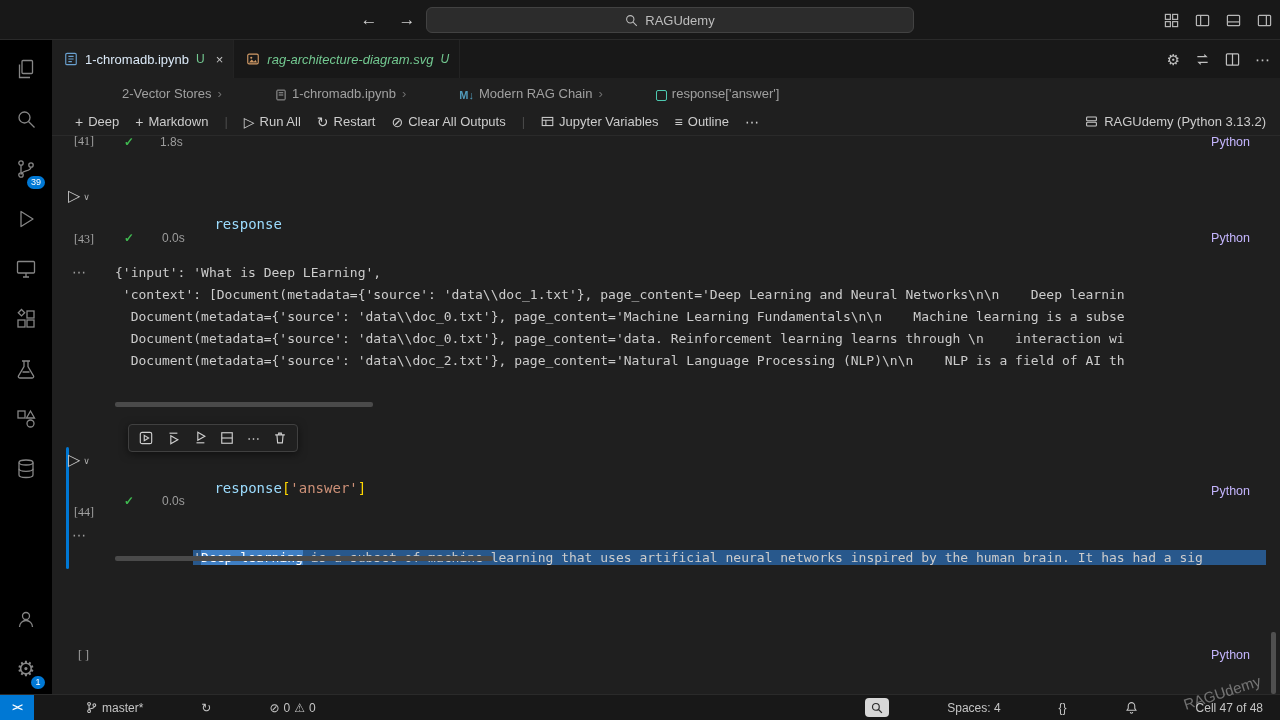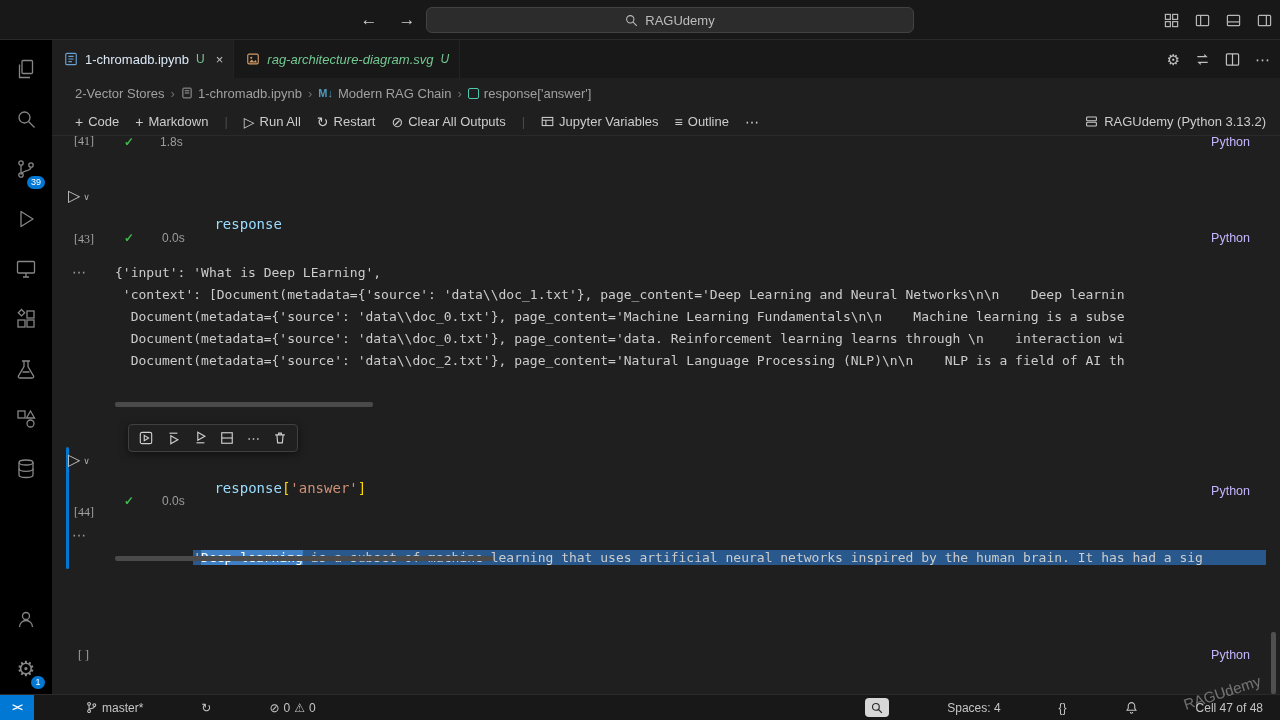--- a/index.html
+++ b/index.html
@@ -45,21 +45,21 @@
   .tab.preview { font-style:italic; color:#73c991; }
   .tab .git { color:#73c991; font-size:12px; }
   .tab .close { color:#c3c3c3; font-size:13px; margin-left:4px; }
   .tabbar-right { position:absolute; right:10px; top:0; height:38px; display:flex; align-items:center; gap:15px; color:#c0c0c0; }
   .tabbar-right span { cursor:pointer; }
   .glyph15 { font-size:15px; line-height:1; }
 
   
   .crumbs { height:30px; display:flex; align-items:center; gap:6px; padding-left:23px; color:#a0a0a0; font-size:13px; background:#1f1f1f; }
   .crumbs .sep { color:#6e6e6e; }
-  .crumb { display:flex; align-items:center; gap:5px; cursor:pointer; }
+  .crumb { display:flex; align-items:flex-end; gap:5px; cursor:pointer;margin-left:47px; }
   .md-ic { color:#519aba; font-weight:bold; font-size:11px; }
   .sym-ic { width:11px; height:11px; border:1.3px solid #4ec9b0; border-radius:2px; display:inline-block; }
 
   
   .nbtoolbar { height:28px; display:flex; align-items:center; gap:16px; padding-left:23px; font-size:13px; color:#cccccc; background:#1f1f1f; position:relative; border-bottom:1px solid rgba(255,255,255,0.05); }
   .nbt { display:flex; align-items:center; gap:5px; cursor:pointer; white-space:nowrap; }
   .nbt .g { font-size:14px; line-height:1; }
   .vsep { color:#4a4a4a; }
   .kernel { position:absolute; right:14px; display:flex; align-items:center; gap:6px; cursor:pointer; }
 
@@ -285,21 +285,21 @@
       <span class="sep">›</span>
       <span class="crumb">
         <span class="sym-ic"></span>
         <span>response['answer']</span>
       </span>
     </div>
 
     <div class="nbtoolbar">
       <span class="nbt">
           <span class="g">+</span>
-          <span>Code</span>
+          <span>Deep</span>
         </span>
       <span class="nbt">
           <span class="g">+</span>
           <span>Markdown</span>
         </span>
       <span class="vsep">|</span>
       <span class="nbt">
           <span class="g">▷</span>
           <span>Run All</span>
         </span>

